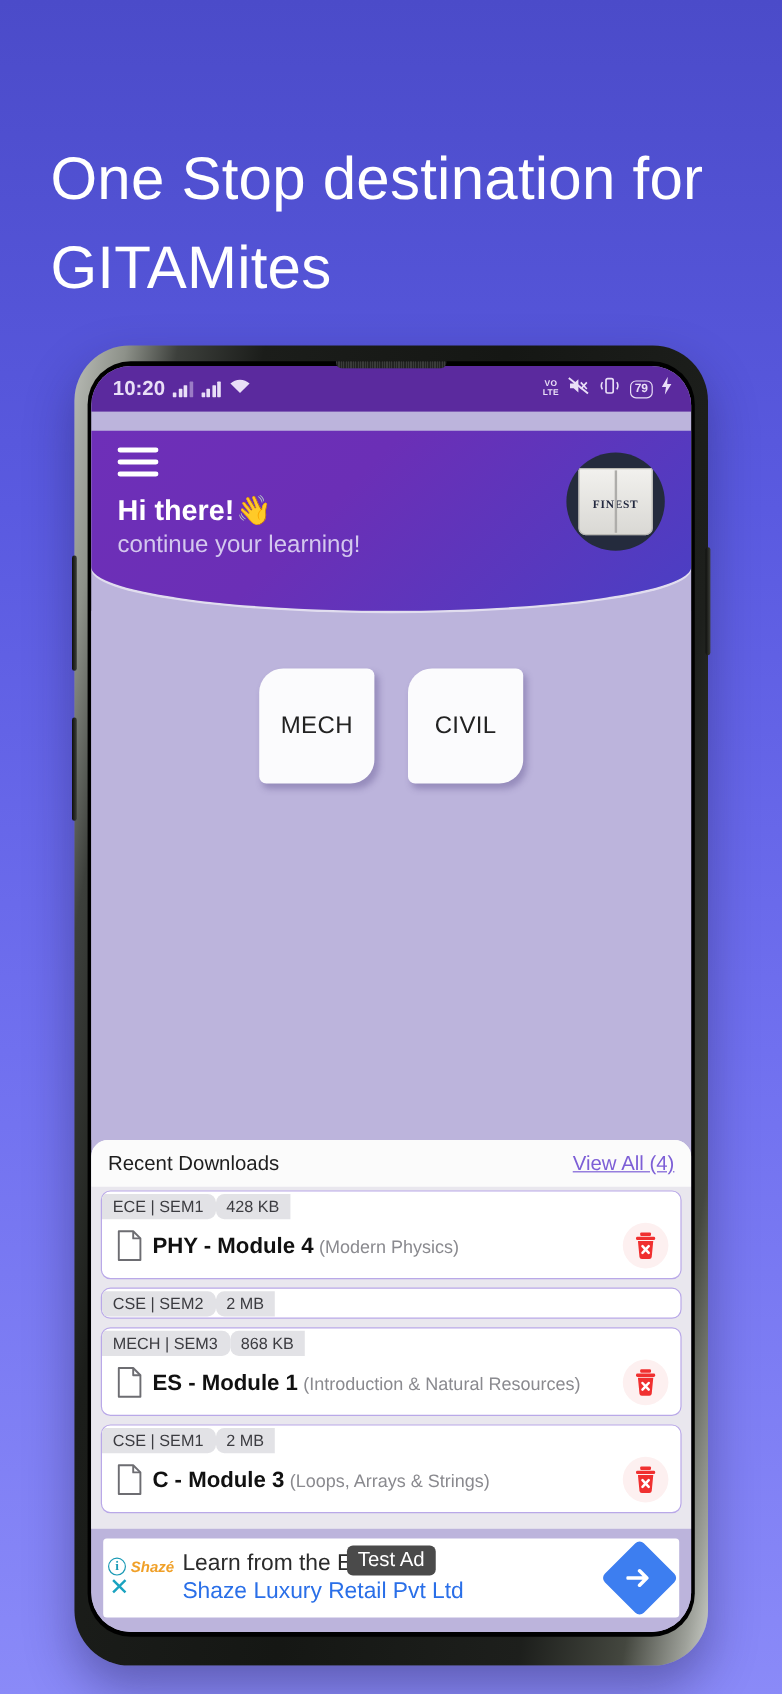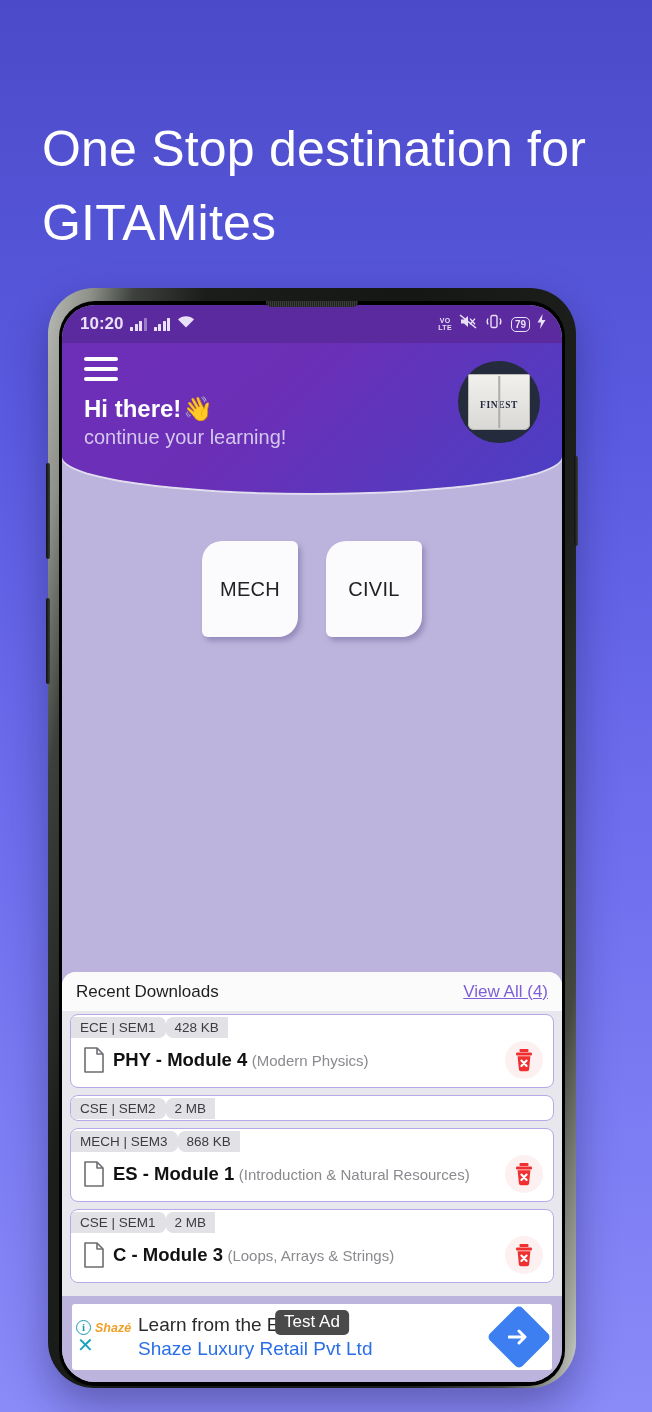--- a/index.html
+++ b/index.html
@@ -22,25 +22,25 @@
     font-size: 50px;
     font-weight: 400;
     line-height: 1.48;
     letter-spacing: 0.2px;
     padding: 0 42px;
   }
 
   
   .phone-frame {
     position: absolute;
-    left: 48px; top: 288px;
+    left: 62px; top: 288px;
     width: 528px; height: 1100px;
     border-radius: 46px;
     background: linear-gradient(100deg,#b9bcb6 0%, #8d9189 6%, #3d403c 12%, #1b1d1a 22%, #151714 50%, #1d1f1c 78%, #44473f 90%, #9ea19a 97%, #cdd0c9 100%);
-    padding: 13px 11px 2px 11px;
+    padding: 13px 11px 24px 11px;
     box-shadow: 0 18px 40px rgba(25,20,70,0.38);
   }
   .phone-inner {
     position: relative;
     width: 100%; height: 100%;
     border-radius: 36px;
     background: #000;
     padding: 4px 3px 4px 3px;
     overflow: hidden;
   }
@@ -108,20 +108,21 @@
   .app-header {
     position: relative;
     flex: 0 0 auto;
     height: 150px;
     background: linear-gradient(135deg,#6e2fb8 0%, #6b2fb6 40%, #4a3fc4 100%);
     border-bottom-left-radius: 52% 38px;
     border-bottom-right-radius: 52% 38px;
     box-shadow: 0 2px 0 0 rgba(255,255,255,.55);
     padding: 14px 22px 0 22px;
     z-index: 10;
+    margin-top: 16px;
   }
   .hamburger { width: 34px; cursor: pointer; }
   .hamburger span {
     display: block; height: 4px; background: #fff;
     border-radius: 2px; margin-bottom: 6px;
   }
   .greet { margin-top: 14px; }
   .greet-hi {
     color: #fff; font-size: 24px; font-weight: 700;
     display: flex; align-items: center; gap: 2px;

